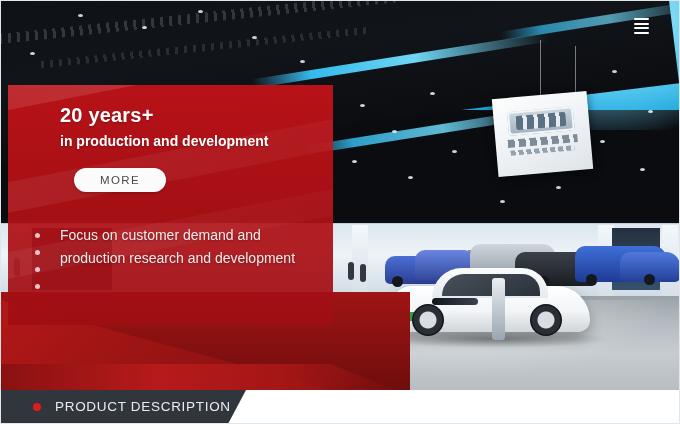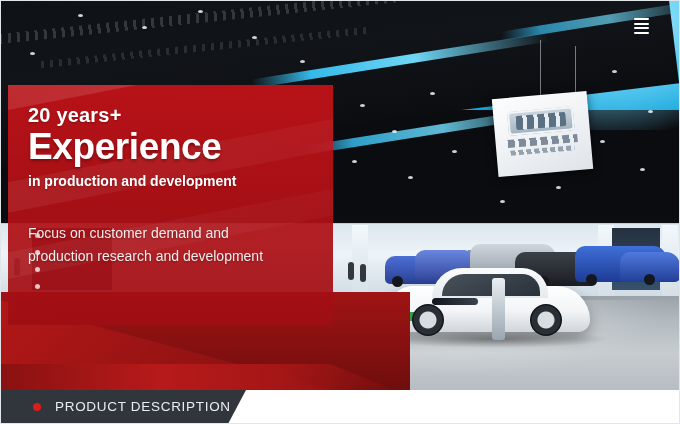--- a/index.html
+++ b/index.html
@@ -157,21 +157,21 @@
     position:absolute;left:-40px;top:-10px;width:430px;height:42px;
     background:linear-gradient(90deg, rgba(255,255,255,.10), rgba(255,255,255,.16));
     transform:rotate(-11deg);transform-origin:left top;
   }
   .panel-stripe.s2{top:105px;height:30px;background:linear-gradient(90deg,rgba(255,255,255,.07),rgba(255,255,255,.03));}
   .panel-stripe.s3{top:175px;height:26px;background:linear-gradient(90deg,rgba(255,255,255,.06),rgba(255,255,255,.02));}
 
   .dots{position:absolute;left:27px;top:148px;}
   .dot{width:5px;height:5px;border-radius:50%;background:rgba(255,255,255,.75);margin-bottom:12px;}
 
-  .panel-inner{position:absolute;left:20px;top:20px;width:280px;}
+  .panel-inner{position:absolute;left:52px;top:20px;width:280px;}
   .t-small{
     color:#fff;font-size:20px;font-weight:bold;letter-spacing:.2px;line-height:1.05;
     text-shadow:0 1px 2px rgba(0,0,0,.28);
   }
   .t-big{
     color:#fff;font-size:37px;font-weight:bold;letter-spacing:-.4px;line-height:1.06;margin-top:1px;
     text-shadow:0 2px 3px rgba(0,0,0,.30);
   }
   .t-sub{
     color:#fff;font-size:14px;font-weight:bold;line-height:1.2;margin-top:7px;
@@ -322,22 +322,22 @@
 
     <div class="dots">
       <div class="dot"></div>
       <div class="dot"></div>
       <div class="dot"></div>
       <div class="dot"></div>
     </div>
 
     <div class="panel-inner">
       <div class="t-small">20 years+</div>
-      <div class="t-big">Experience</div>
       <div class="t-sub">in production and development</div>
+      <button class="more-btn">MORE</button>
       <div class="t-para">Focus on customer demand and production research and development</div>
     </div>
   </div>
 
   <div class="bottombar">
     <div class="bottombar-dark"></div>
     <div class="bd-dot"></div>
     <div class="bd-label">PRODUCT DESCRIPTION</div>
   </div>
 

